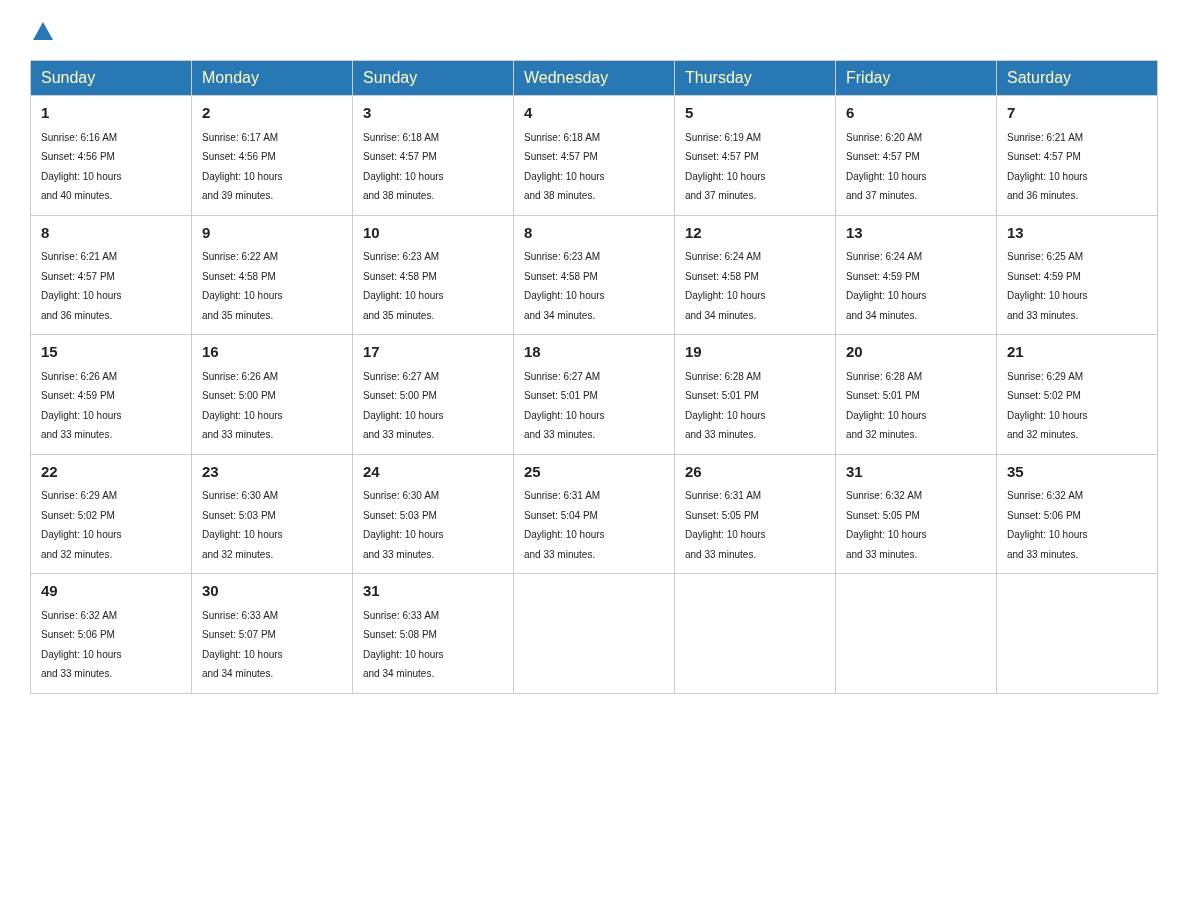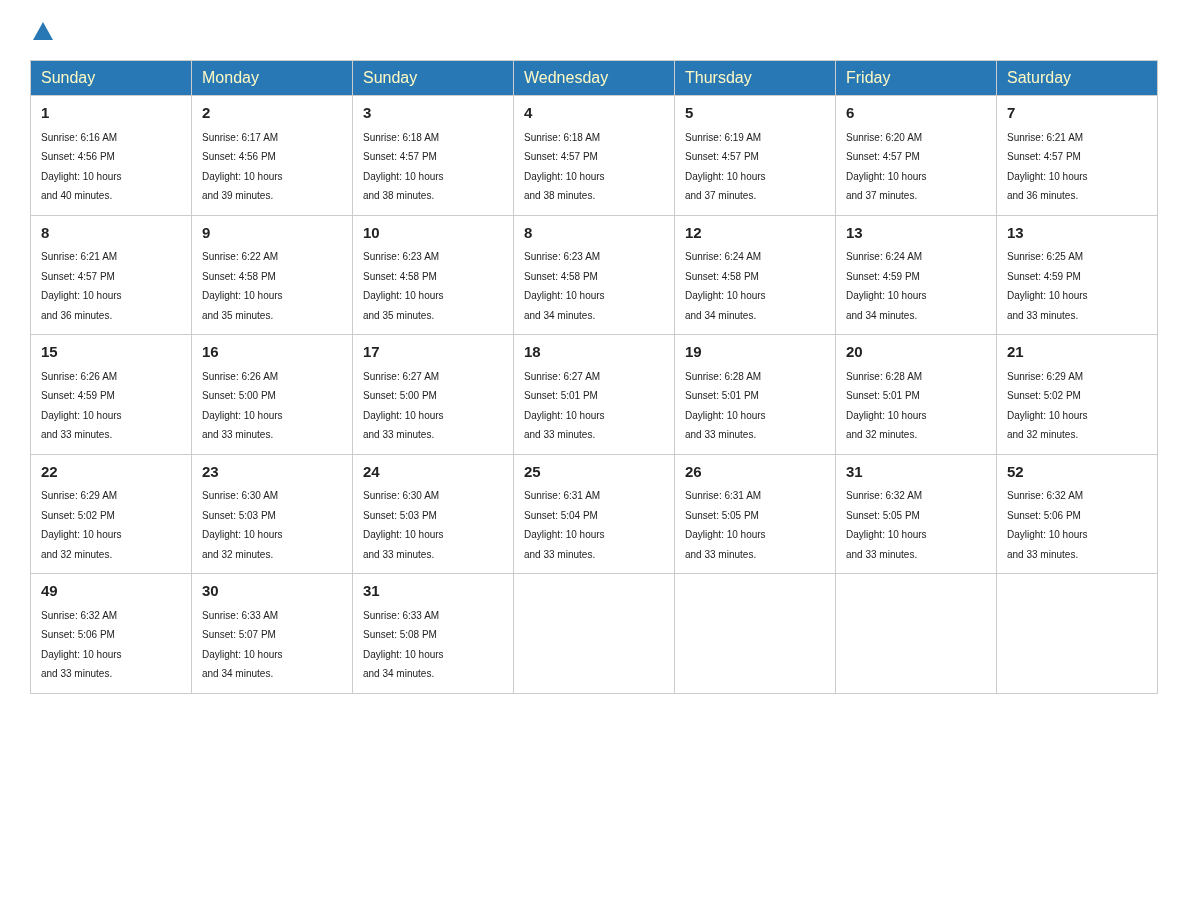--- a/index.html
+++ b/index.html
@@ -240,21 +240,21 @@
       </td>
         <td>
         <span class="day-num">26</span>
         <span class="day-info">Sunrise: 6:31 AM<br>Sunset: 5:05 PM<br>Daylight: 10 hours<br>and 33 minutes.</span>
       </td>
         <td>
         <span class="day-num">31</span>
         <span class="day-info">Sunrise: 6:32 AM<br>Sunset: 5:05 PM<br>Daylight: 10 hours<br>and 33 minutes.</span>
       </td>
         <td>
-        <span class="day-num">52</span>
+        <span class="day-num">35</span>
         <span class="day-info">Sunrise: 6:32 AM<br>Sunset: 5:06 PM<br>Daylight: 10 hours<br>and 33 minutes.</span>
       </td>
       </tr>
       <tr>
         <td>
         <span class="day-num">49</span>
         <span class="day-info">Sunrise: 6:32 AM<br>Sunset: 5:06 PM<br>Daylight: 10 hours<br>and 33 minutes.</span>
       </td>
         <td>
         <span class="day-num">30</span>

